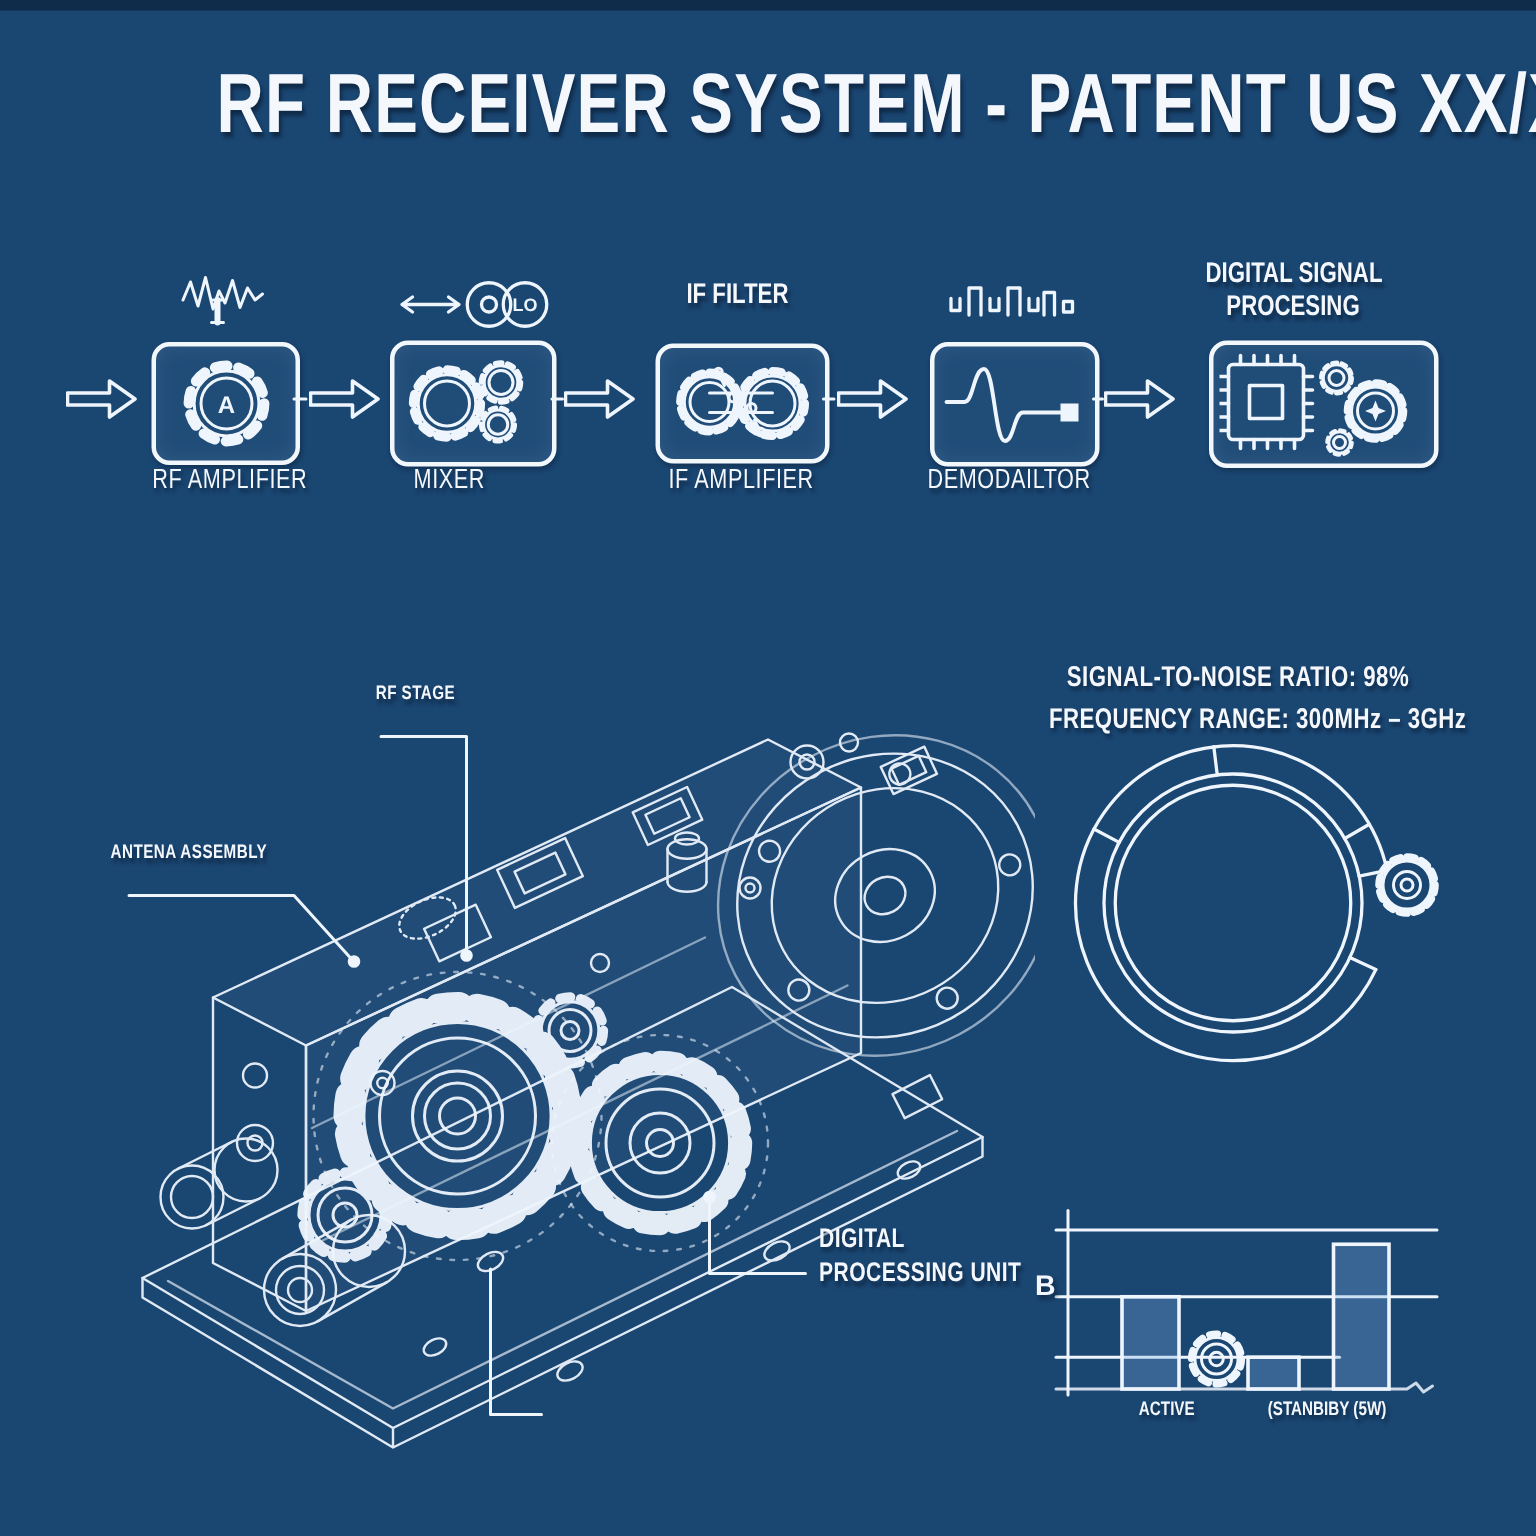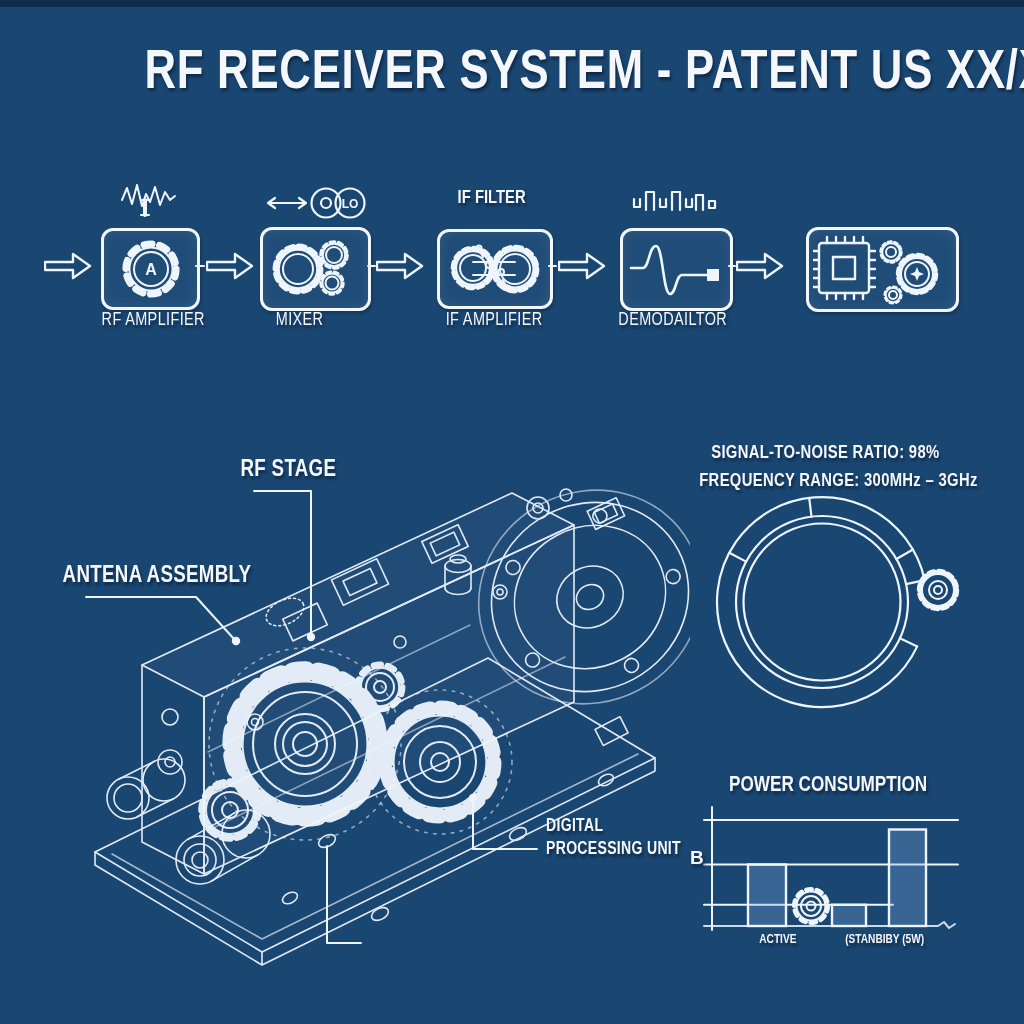--- a/index.html
+++ b/index.html
@@ -22,21 +22,21 @@
   .abs{position:absolute;}
   .ctr{text-align:center;}
   .title{top:36px;left:0;width:1024px;font-size:56px;font-weight:bold;letter-spacing:1px;}
   .block{
     position:absolute;border:3px solid #f2f7fc;border-radius:12px;
     box-shadow:1px 2px 3px rgba(8,20,38,0.35), inset 0 0 14px rgba(190,225,255,0.10);
     background:rgba(150,195,240,0.05);
   }
   .blocklabel{position:absolute;font-size:18.5px;font-weight:normal;letter-spacing:0.5px;}
   .anno{position:absolute;font-size:19px;font-weight:bold;}
-  .callout{position:absolute;font-size:24px;font-weight:bold;letter-spacing:0.4px;}
+  .callout{position:absolute;font-size:13px;font-weight:bold;letter-spacing:0.4px;}
   .specs{position:absolute;font-size:19px;font-weight:bold;line-height:28px;letter-spacing:0.4px;text-decoration:underline;}
   svg{display:block;}
   .line-art{stroke:#eef5fd;fill:none;stroke-linecap:round;stroke-linejoin:round;}
   .chart-title{position:absolute;top:8px;left:0;width:280px;font-size:22px;font-weight:bold;}
   .chart-ylab{position:absolute;left:2px;top:84px;font-size:19px;font-weight:bold;}
   .chart-cat{position:absolute;top:168px;font-size:13px;font-weight:bold;}
   .topband{position:absolute;top:0;left:0;width:1024px;height:7px;background:rgba(9,24,44,0.55);}
 </style>
 </head>
 <body>
@@ -171,20 +171,24 @@
     <g class="line-art" stroke-width="2.2">
       <path d="M4,15 V23 H10 V15"></path>
       <path d="M16,26 V8 H24 V26"></path>
       <path d="M30,15 V23 H36 V15"></path>
       <path d="M42,26 V8 H50 V26"></path>
       <path d="M56,15 V23 H62 V15"></path>
       <path d="M66,26 V11 H73 V26"></path>
       <rect x="79" y="17" width="6" height="7"></rect>
     </g>
   </svg>
+  <div class="anno ctr tshadow" style="left:780px;top:172px;width:165px;line-height:22px">
+    <span class="cond">DIGITAL SIGNAL</span><br>
+    <span class="cond">PROCESING</span>
+  </div>
 
   <div class="specs ctr tshadow" style="left:660px;top:438px;width:330px">
     <span class="cond">SIGNAL-TO-NOISE RATIO: 98%</span><br>
     <span class="cond">FREQUENCY RANGE: 300MHz – 3GHz</span>
   </div>
 
   <svg class="abs" style="left:695px;top:478px" width="310" height="270">
     <g class="line-art" stroke-width="2.2">
       <path d="M229.7,102.2 A105,105 0 1 0 222.2,168.4"></path>
       <circle cx="127" cy="124" r="86"></circle>
@@ -321,21 +325,20 @@
   </svg>
 
   <div class="callout ctr tshadow" style="left:227px;top:454px;width:100px"><span class="cond">RF STAGE</span></div>
   <div class="callout ctr tshadow" style="left:36px;top:560px;width:180px"><span class="cond">ANTENA ASSEMBLY</span></div>
   <div class="callout tshadow" style="left:546px;top:814px;width:200px;line-height:23px;font-size:18px">
     <span class="condL">DIGITAL</span><br>
     <span class="condL">PROCESSING UNIT</span>
   </div>
 
   <div class="abs" style="left:688px;top:763px;width:310px;height:230px">
-    <div class="chart-title ctr tshadow"><span class="cond">POWER CONSUMPTION</span></div>
     <svg id="power-chart" style="position:absolute;left:0;top:40px" width="300" height="140">
       <g id="chart-frame" class="line-art" stroke-width="2">
           <path d="M24,4 V127"></path>
           <path d="M16,17.0 H270"></path>
           <path d="M16,61.5 H270"></path>
           <path d="M16,101.8 H205"></path>
           <path d="M16,123 H250 l6,-4 l5,6 l6,-4" opacity="0.85"></path>
         </g>
       <g id="chart-bars">
           <rect x="60" y="61.5" width="38" height="61.5" fill="rgba(125,175,225,0.30)" stroke="#eef5fd" stroke-width="2.4"></rect>

